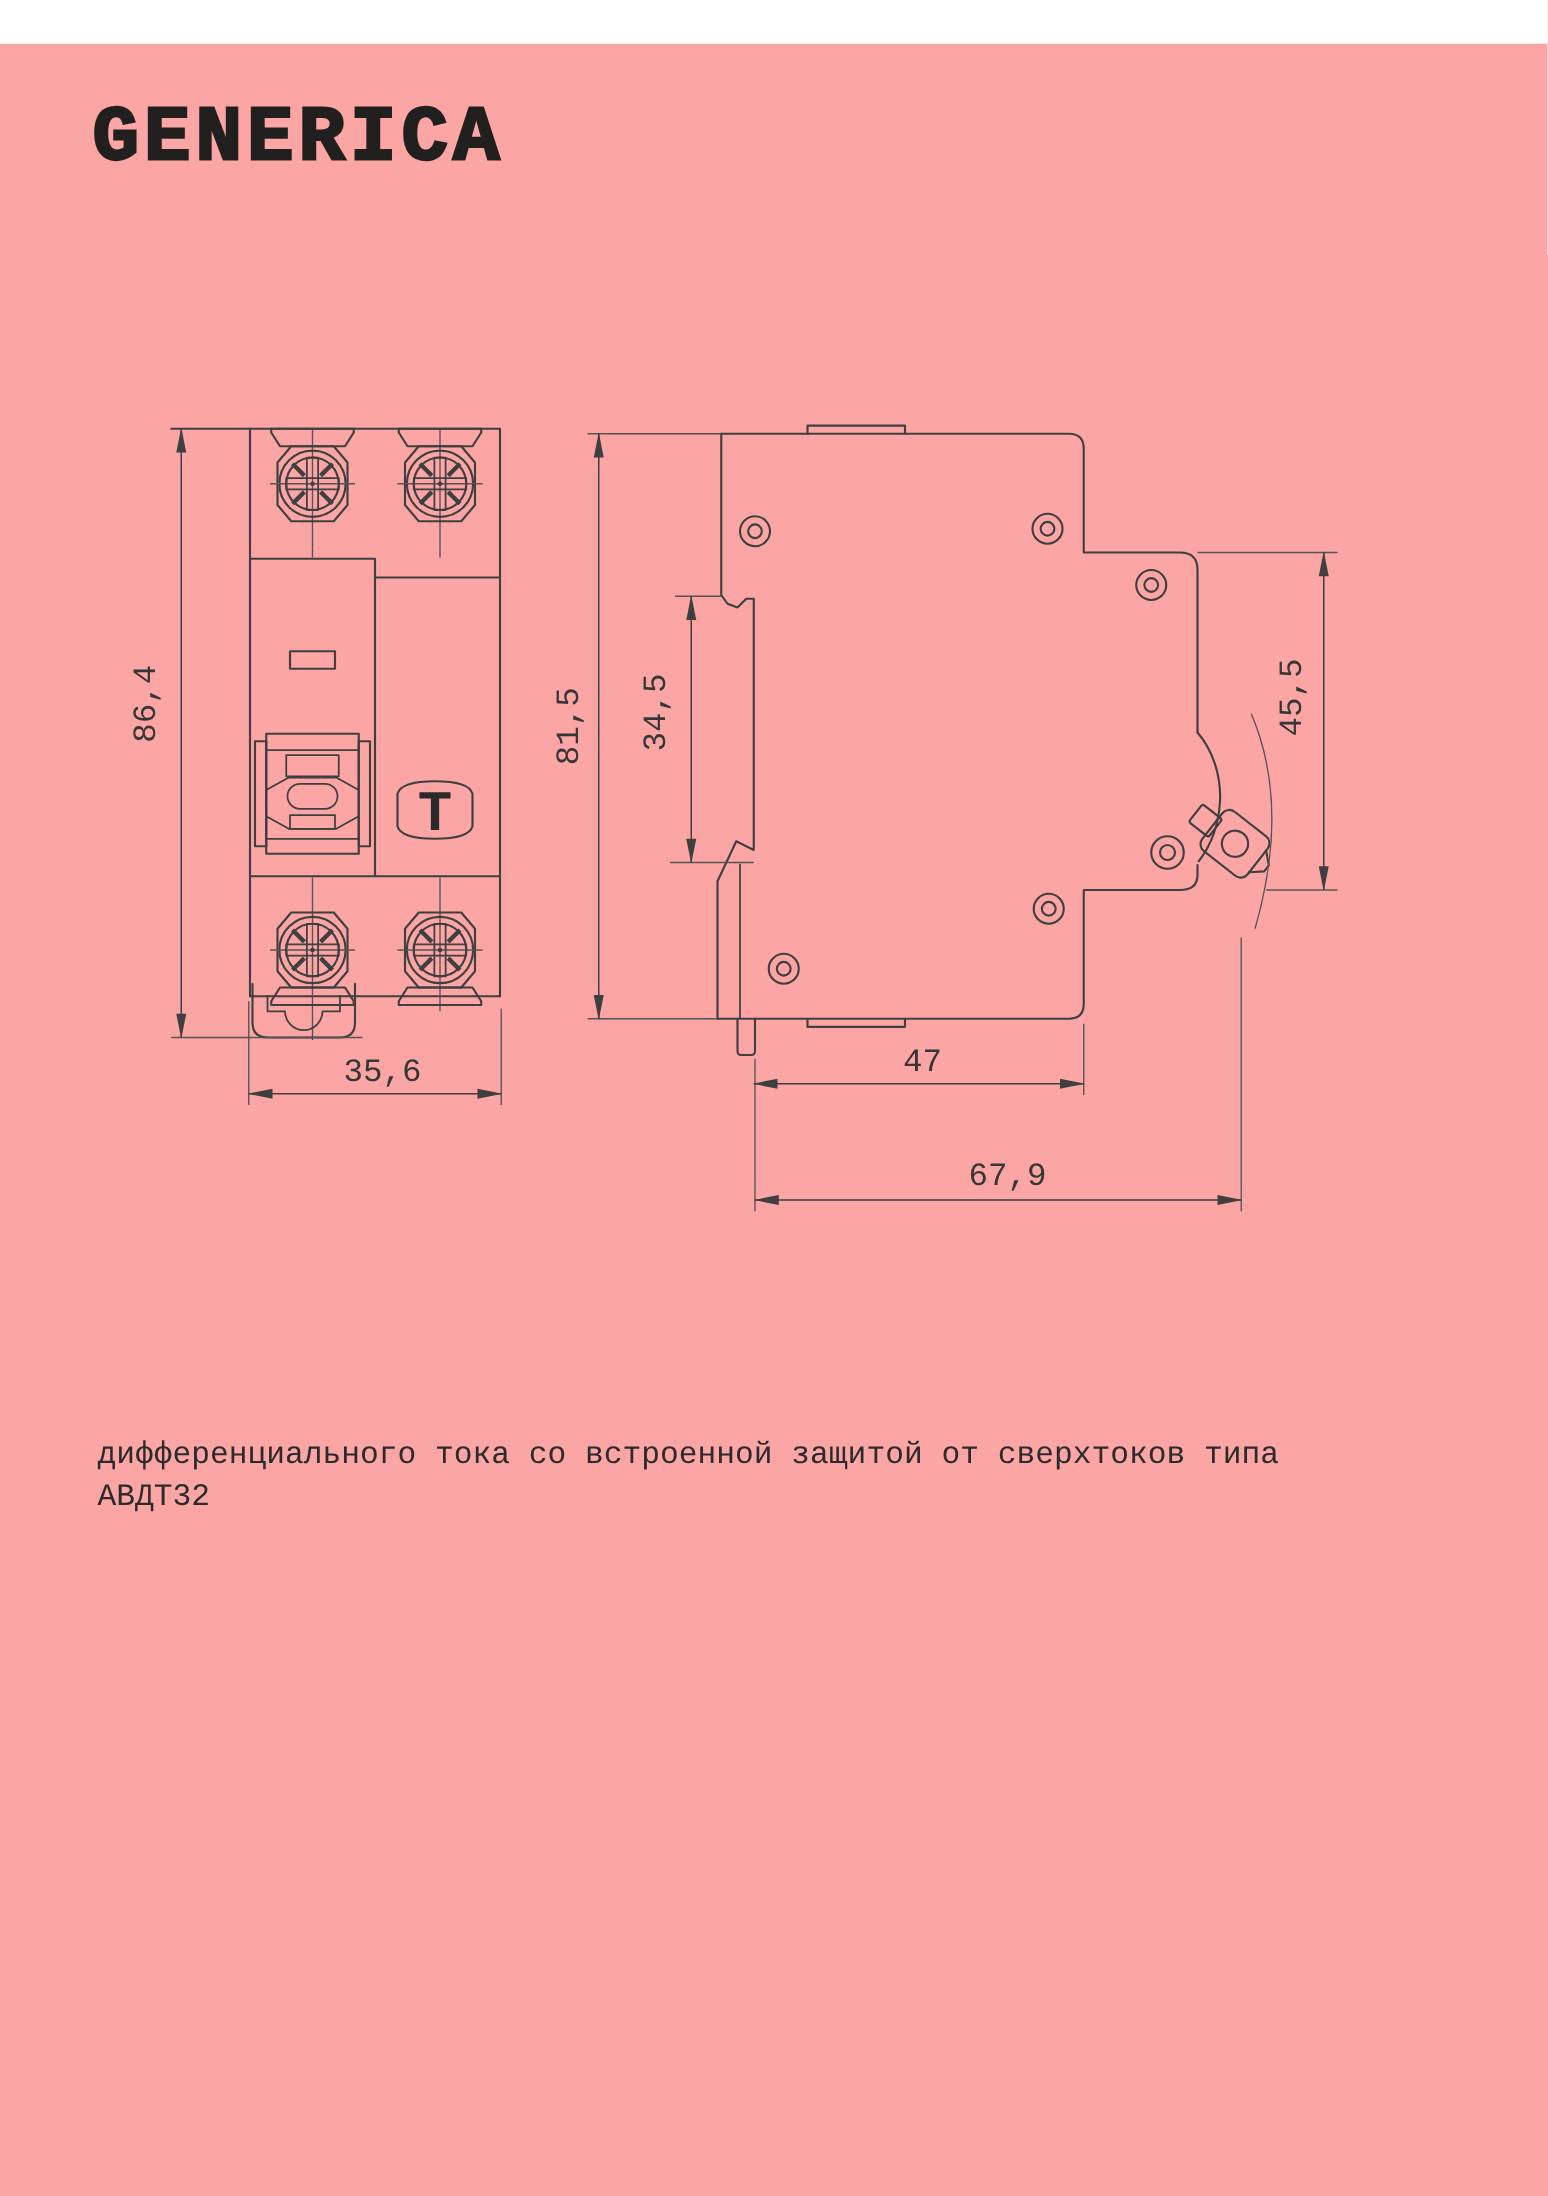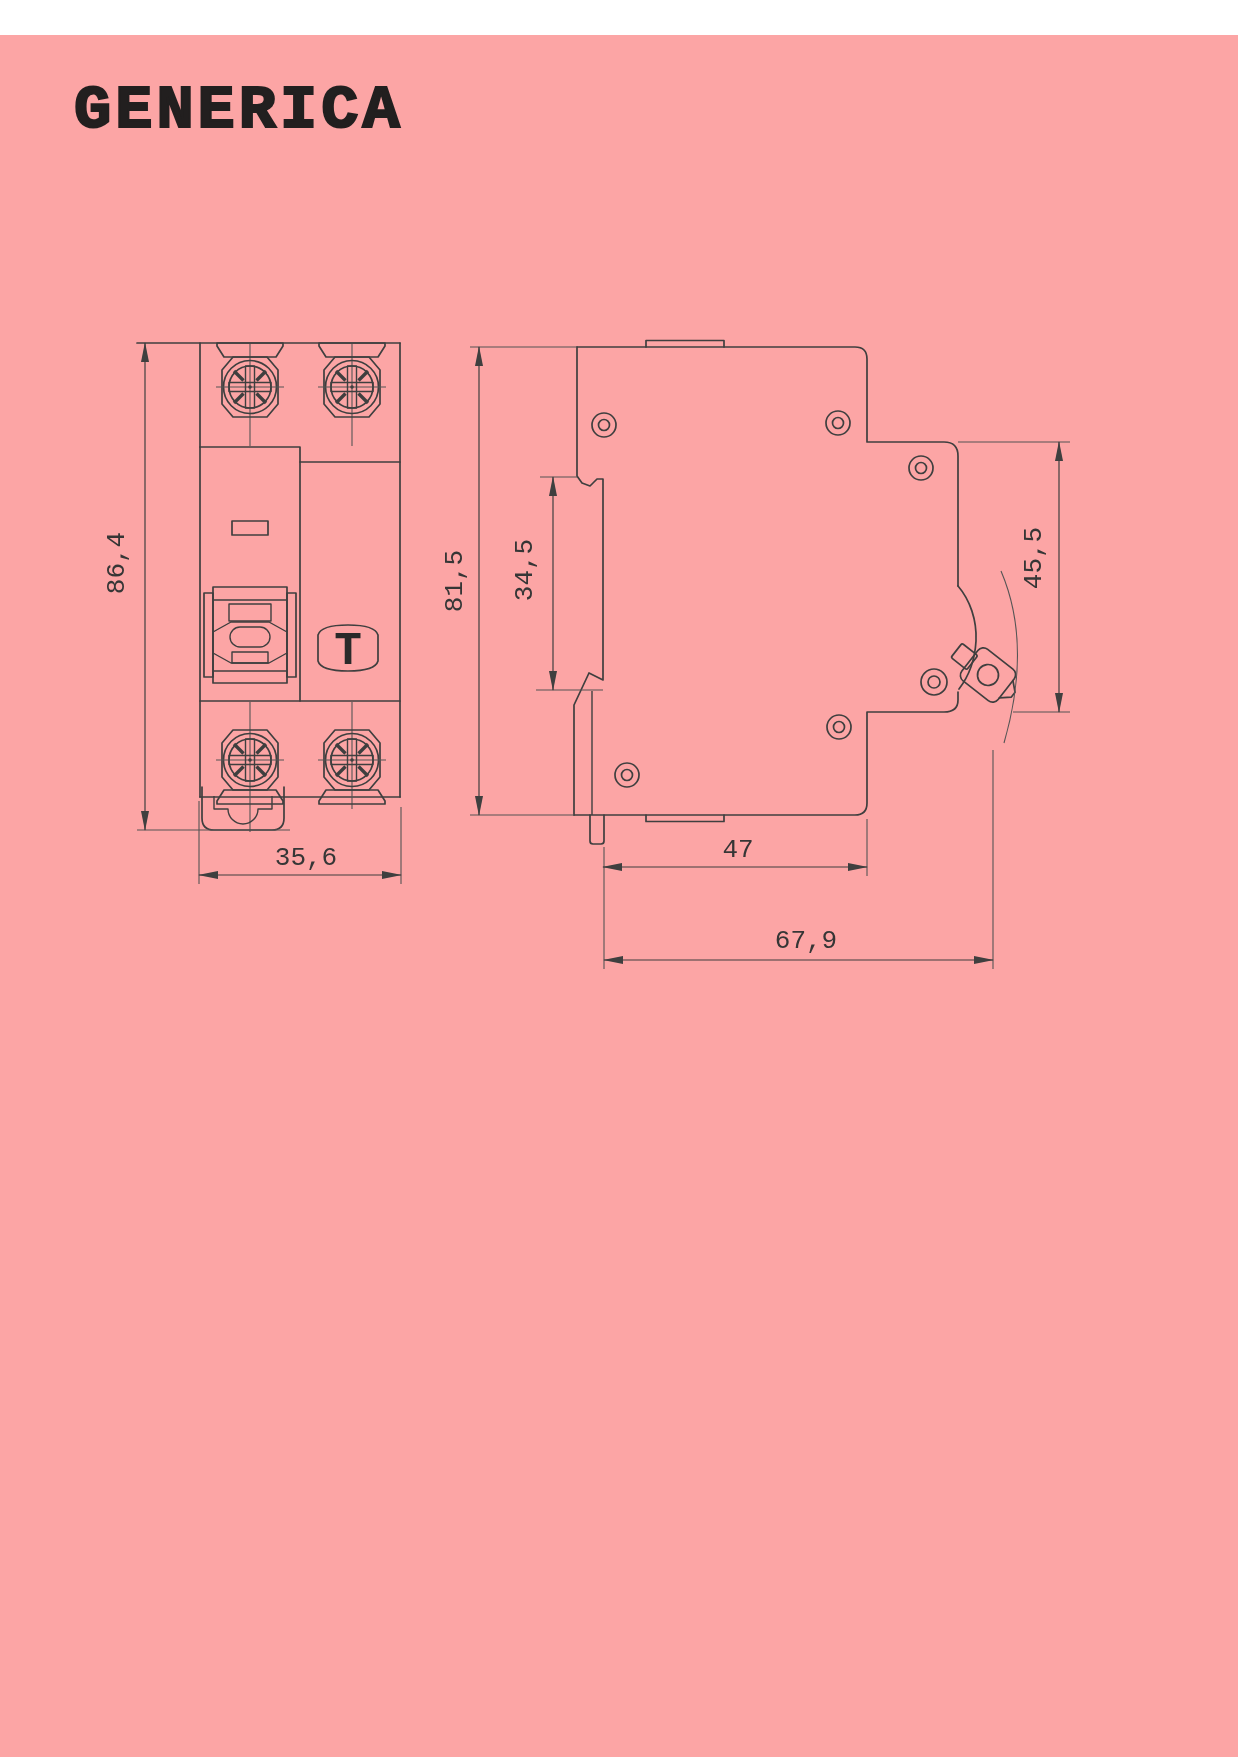--- a/index.html
+++ b/index.html
@@ -180,15 +180,16 @@
       <line class="d" x1="603" y1="832" x2="867" y2="832" marker-start="url(#arrow)" marker-end="url(#arrow)"></line>
       <text class="dim" x="738" y="822" text-anchor="middle">47</text>
 
       <path class="t" d="M993,715 V934"></path>
       <line class="d" x1="604" y1="925" x2="993" y2="925" marker-start="url(#arrow)" marker-end="url(#arrow)"></line>
       <text class="dim" x="806" y="913" text-anchor="middle">67,9</text>
     </g>
   </svg>
 
   <div class="caption">
+    <div>дифференциального тока со встроенной защитой от сверхтоков типа АВДТ32</div>
   </div>
 
 </div>
 
 </body></html>

